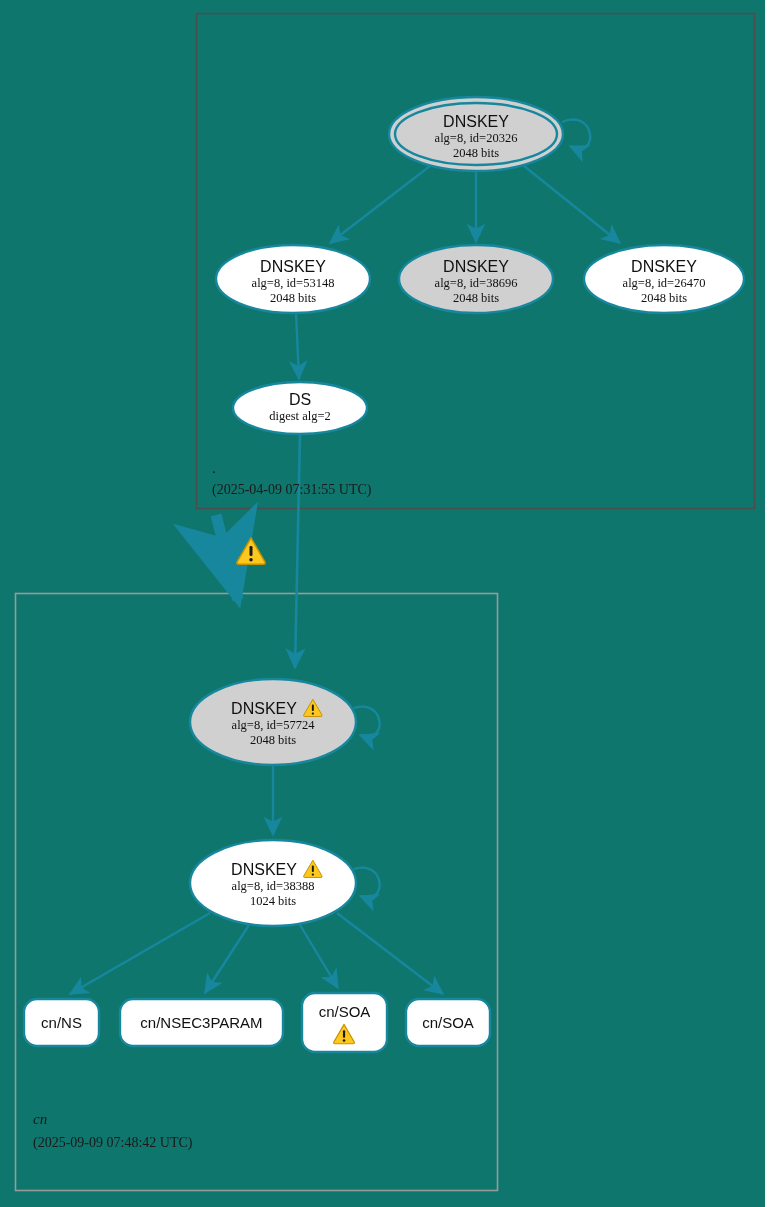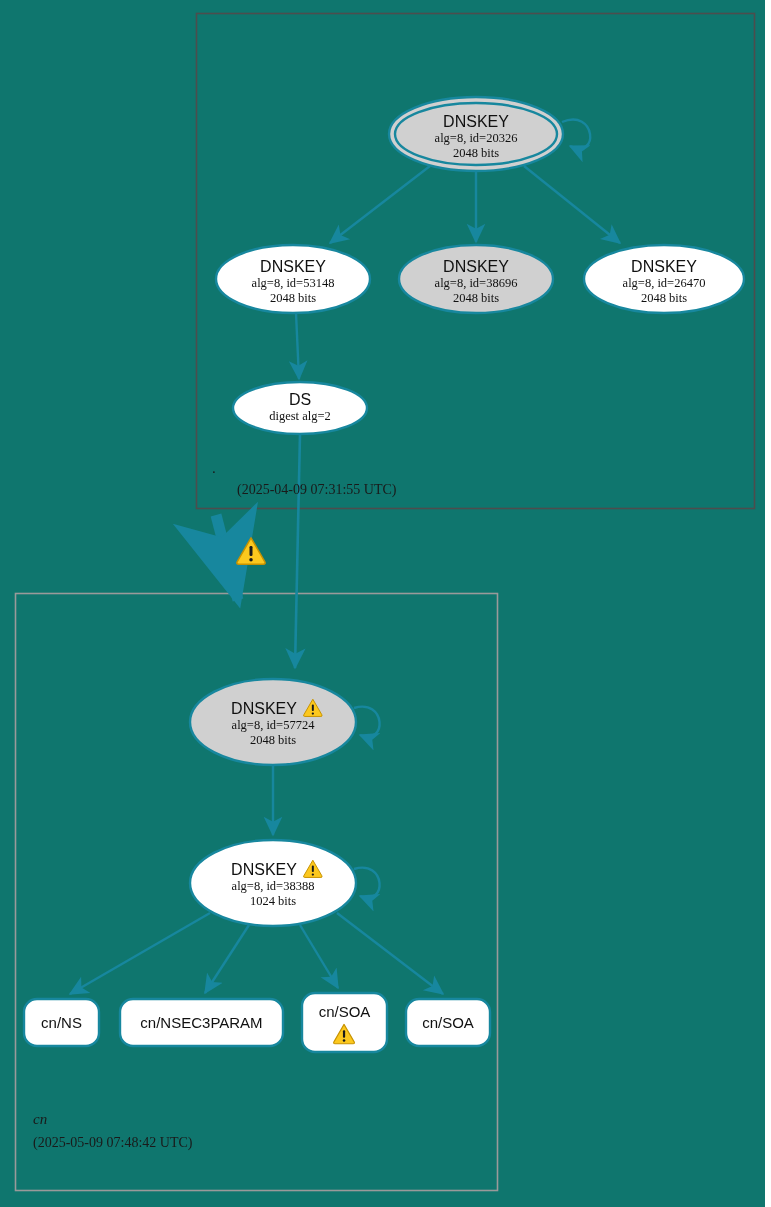--- a/index.html
+++ b/index.html
@@ -217,18 +217,18 @@
     </g>
 
     <g transform="translate(236,536) scale(1.25)">
       <path d="M12,1.5 L23,20.5 Q24,22.5 21.8,22.5 L2.2,22.5 Q0,22.5 1,20.5 Z" fill="#fcc81e" stroke="#c79200" stroke-width="1.2" stroke-linejoin="round"></path>
       <rect x="10.8" y="8" width="2.4" height="8" rx="1" fill="#1a1a1a"></rect>
       <circle cx="12" cy="19" r="1.4" fill="#1a1a1a"></circle>
     </g>
   </svg>
 
   <div class="zone-label" style="left:212px; top:460px;">.</div>
-  <div class="zone-time" style="left:212px; top:482px;margin-left:25px;">(2025-04-09 07:31:55 UTC)</div>
+  <div class="zone-time" style="left:212px; top:482px;">(2025-04-09 07:31:55 UTC)</div>
 
   <div class="zone-label" style="left:33px; top:1111px;font-style:italic;">cn</div>
-  <div class="zone-time" style="left:33px; top:1135px;">(2025-05-09 07:48:42 UTC)</div>
+  <div class="zone-time" style="left:33px; top:1135px;">(2025-09-09 07:48:42 UTC)</div>
 
 </div>
 
 </body></html>

